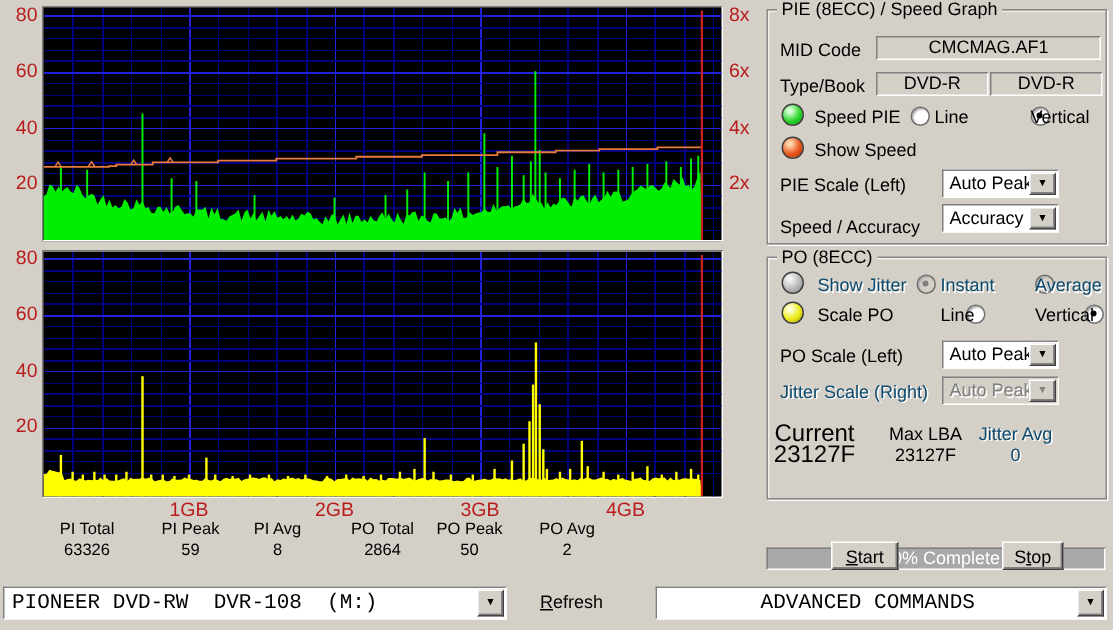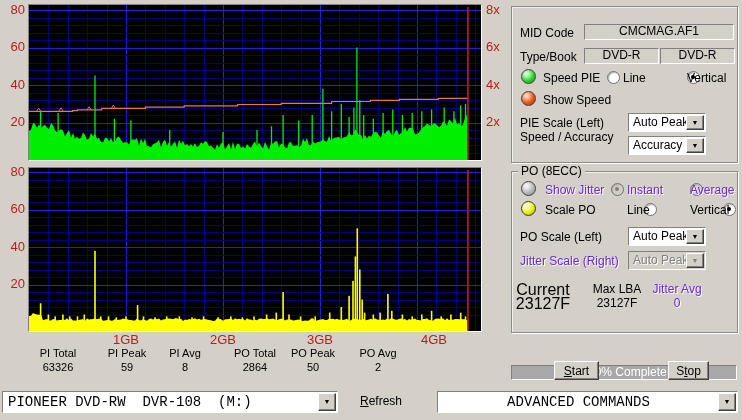--- a/index.html
+++ b/index.html
@@ -29,21 +29,21 @@
   .led{display:inline-block;width:13px;height:13px;border-radius:50%;border:1px solid #404040;}
   .led.green{background:radial-gradient(circle at 35% 30%, #d8ffd8 10%, #2ed52e 55%, #089408);}
   .led.orange{background:radial-gradient(circle at 35% 30%, #ffd6ae 10%, #e8571e 55%, #a93302);}
   .led.yellow{background:radial-gradient(circle at 35% 30%, #ffffd8 10%, #ecec18 55%, #9d9d04);}
   .led.gray{background:radial-gradient(circle at 35% 30%, #f2f2f2 10%, #b8b8b8 55%, #878787);}
   .radio{position:relative;display:inline-block;width:11px;height:11px;border-radius:50%;
        background:#fff;border:1px solid #707070;box-shadow:inset 1px 1px 1px #b0b0b0;}
   .radio.checked::after{content:"";position:absolute;left:3px;top:3px;width:4px;height:4px;border-radius:50%;background:#000;}
   .radio.disabled{background:#d4d0c8;}
   .radio.disabled.checked::after{background:#808080;}
-  .dis{color:#6d28d9;text-shadow:1px 1px 0 #ffffff;}
+  .dis{color:#0c4a6e;text-shadow:1px 1px 0 #ffffff;}
   .lbl{font-size:12px;line-height:13px;white-space:nowrap;}
   .btn{background:#d4d0c8;border:1px solid;border-color:#ffffff #404040 #404040 #ffffff;
        box-shadow:inset -1px -1px 0 #808080;text-align:center;font-size:12px;line-height:17px;}
   .progress{background:#a8a8a8;border:1px solid;border-color:#808080 #ffffff #ffffff #808080;
        color:#ffffff;text-align:center;font-size:12px;line-height:13px;margin-top:27px;}
   .statblk{text-align:center;font-size:11px;line-height:13px;}
   .statblk .sv{margin-top:1px;}
   .flatbtn{font-size:12px;line-height:13px;background:transparent;border:none;padding:0;
        font-family:"Liberation Sans",sans-serif;}
   u{text-decoration:underline;}
@@ -250,21 +250,21 @@
         <rect x="421.1" y="146.5" width="1.6" height="16.5" fill="#ffff00"></rect>
         <rect x="430.9" y="144.6" width="1.6" height="18.4" fill="#ffff00"></rect>
         <rect x="435.7" y="148.4" width="1.6" height="14.6" fill="#ffff00"></rect>
         <line x1="438.925" y1="2" x2="438.925" y2="163" stroke="#cc2020" stroke-width="1.5"></line>
       </svg>
   </div>
 
   <span class="abs axis-lbl" style="left:96px;top:333px;width:60px;text-align:center">1GB</span>
   <span class="abs axis-lbl" style="left:193px;top:333px;width:60px;text-align:center">2GB</span>
   <span class="abs axis-lbl" style="left:290px;top:333px;width:60px;text-align:center">3GB</span>
-  <span class="abs axis-lbl" style="left:387px;top:333px;width:60px;text-align:right">4GB</span>
+  <span class="abs axis-lbl" style="left:387px;top:333px;width:60px;text-align:center">4GB</span>
 
   <div class="abs statblk" style="left:18px;top:347px;width:80px">
     <div>PI Total</div>
     <div class="sv">63326</div>
   </div>
   <div class="abs statblk" style="left:87px;top:347px;width:80px">
     <div>PI Peak</div>
     <div class="sv">59</div>
   </div>
   <div class="abs statblk" style="left:145px;top:347px;width:80px">
@@ -288,20 +288,21 @@
     <span class="txt">PIONEER DVD-RW  DVR-108  (M:)</span>
     <span class="arrowbtn" style="position:absolute;right:1px;top:1px;width:16px;height:16px;background:#d4d0c8;border:1px solid;border-color:#ffffff #404040 #404040 #ffffff;box-shadow:inset -1px -1px 0 #808080;text-align:center;font-size:7px;line-height:15px;font-family:'Liberation Sans',sans-serif">▼</span>
   </div>
   <button class="abs flatbtn" style="left:360px;top:395px"><u>R</u>efresh</button>
   <div class="abs combo-mono" style="left:437px;top:391px;width:299px;height:20px">
     <span class="txt center">ADVANCED COMMANDS</span>
     <span style="position:absolute;right:1px;top:1px;width:16px;height:16px;background:#d4d0c8;border:1px solid;border-color:#ffffff #404040 #404040 #ffffff;box-shadow:inset -1px -1px 0 #808080;text-align:center;font-size:7px;line-height:15px;font-family:'Liberation Sans',sans-serif">▼</span>
   </div>
 
   <div class="abs gb" style="left:511px;top:6px;width:225px;height:155px">
+    <span class="gb-title">PIE (8ECC) / Speed Graph</span>
 
     <span class="abs lbl" style="left:8px;top:20px">MID Code</span>
     <span class="abs fld" style="left:72px;top:17px;width:148px;height:14px">CMCMAG.AF1</span>
 
     <span class="abs lbl" style="left:8px;top:44px">Type/Book</span>
     <span class="abs fld" style="left:72px;top:41px;width:73px;height:14px">DVD-R</span>
     <span class="abs fld" style="left:148px;top:41px;width:73px;height:14px">DVD-R</span>
 
     <span class="abs led green" style="left:9px;top:62px"></span>
     <span class="abs lbl" style="left:31px;top:65px">Speed PIE</span>
@@ -312,21 +313,21 @@
 
     <span class="abs led orange" style="left:9px;top:84px"></span>
     <span class="abs lbl" style="left:31px;top:87px">Show Speed</span>
 
     <span class="abs lbl" style="left:8px;top:110px">PIE Scale (Left)</span>
     <div class="abs combo" style="left:116px;top:106px;width:76px;height:17px">
       <span class="txt">Auto Peak</span>
       <span class="arrowbtn">▼</span>
     </div>
 
-    <span class="abs lbl" style="left:8px;top:124px">Speed / Accuracy</span>
+    <span class="abs lbl" style="left:8px;top:138px">Speed / Accuracy</span>
     <div class="abs combo" style="left:116px;top:129px;width:76px;height:17px">
       <span class="txt">Accuracy</span>
       <span class="arrowbtn">▼</span>
     </div>
   </div>
 
   <div class="abs gb" style="left:511px;top:171px;width:225px;height:160px">
     <span class="gb-title">PO (8ECC)</span>
 
     <span class="abs led gray" style="left:9px;top:9px"></span>

